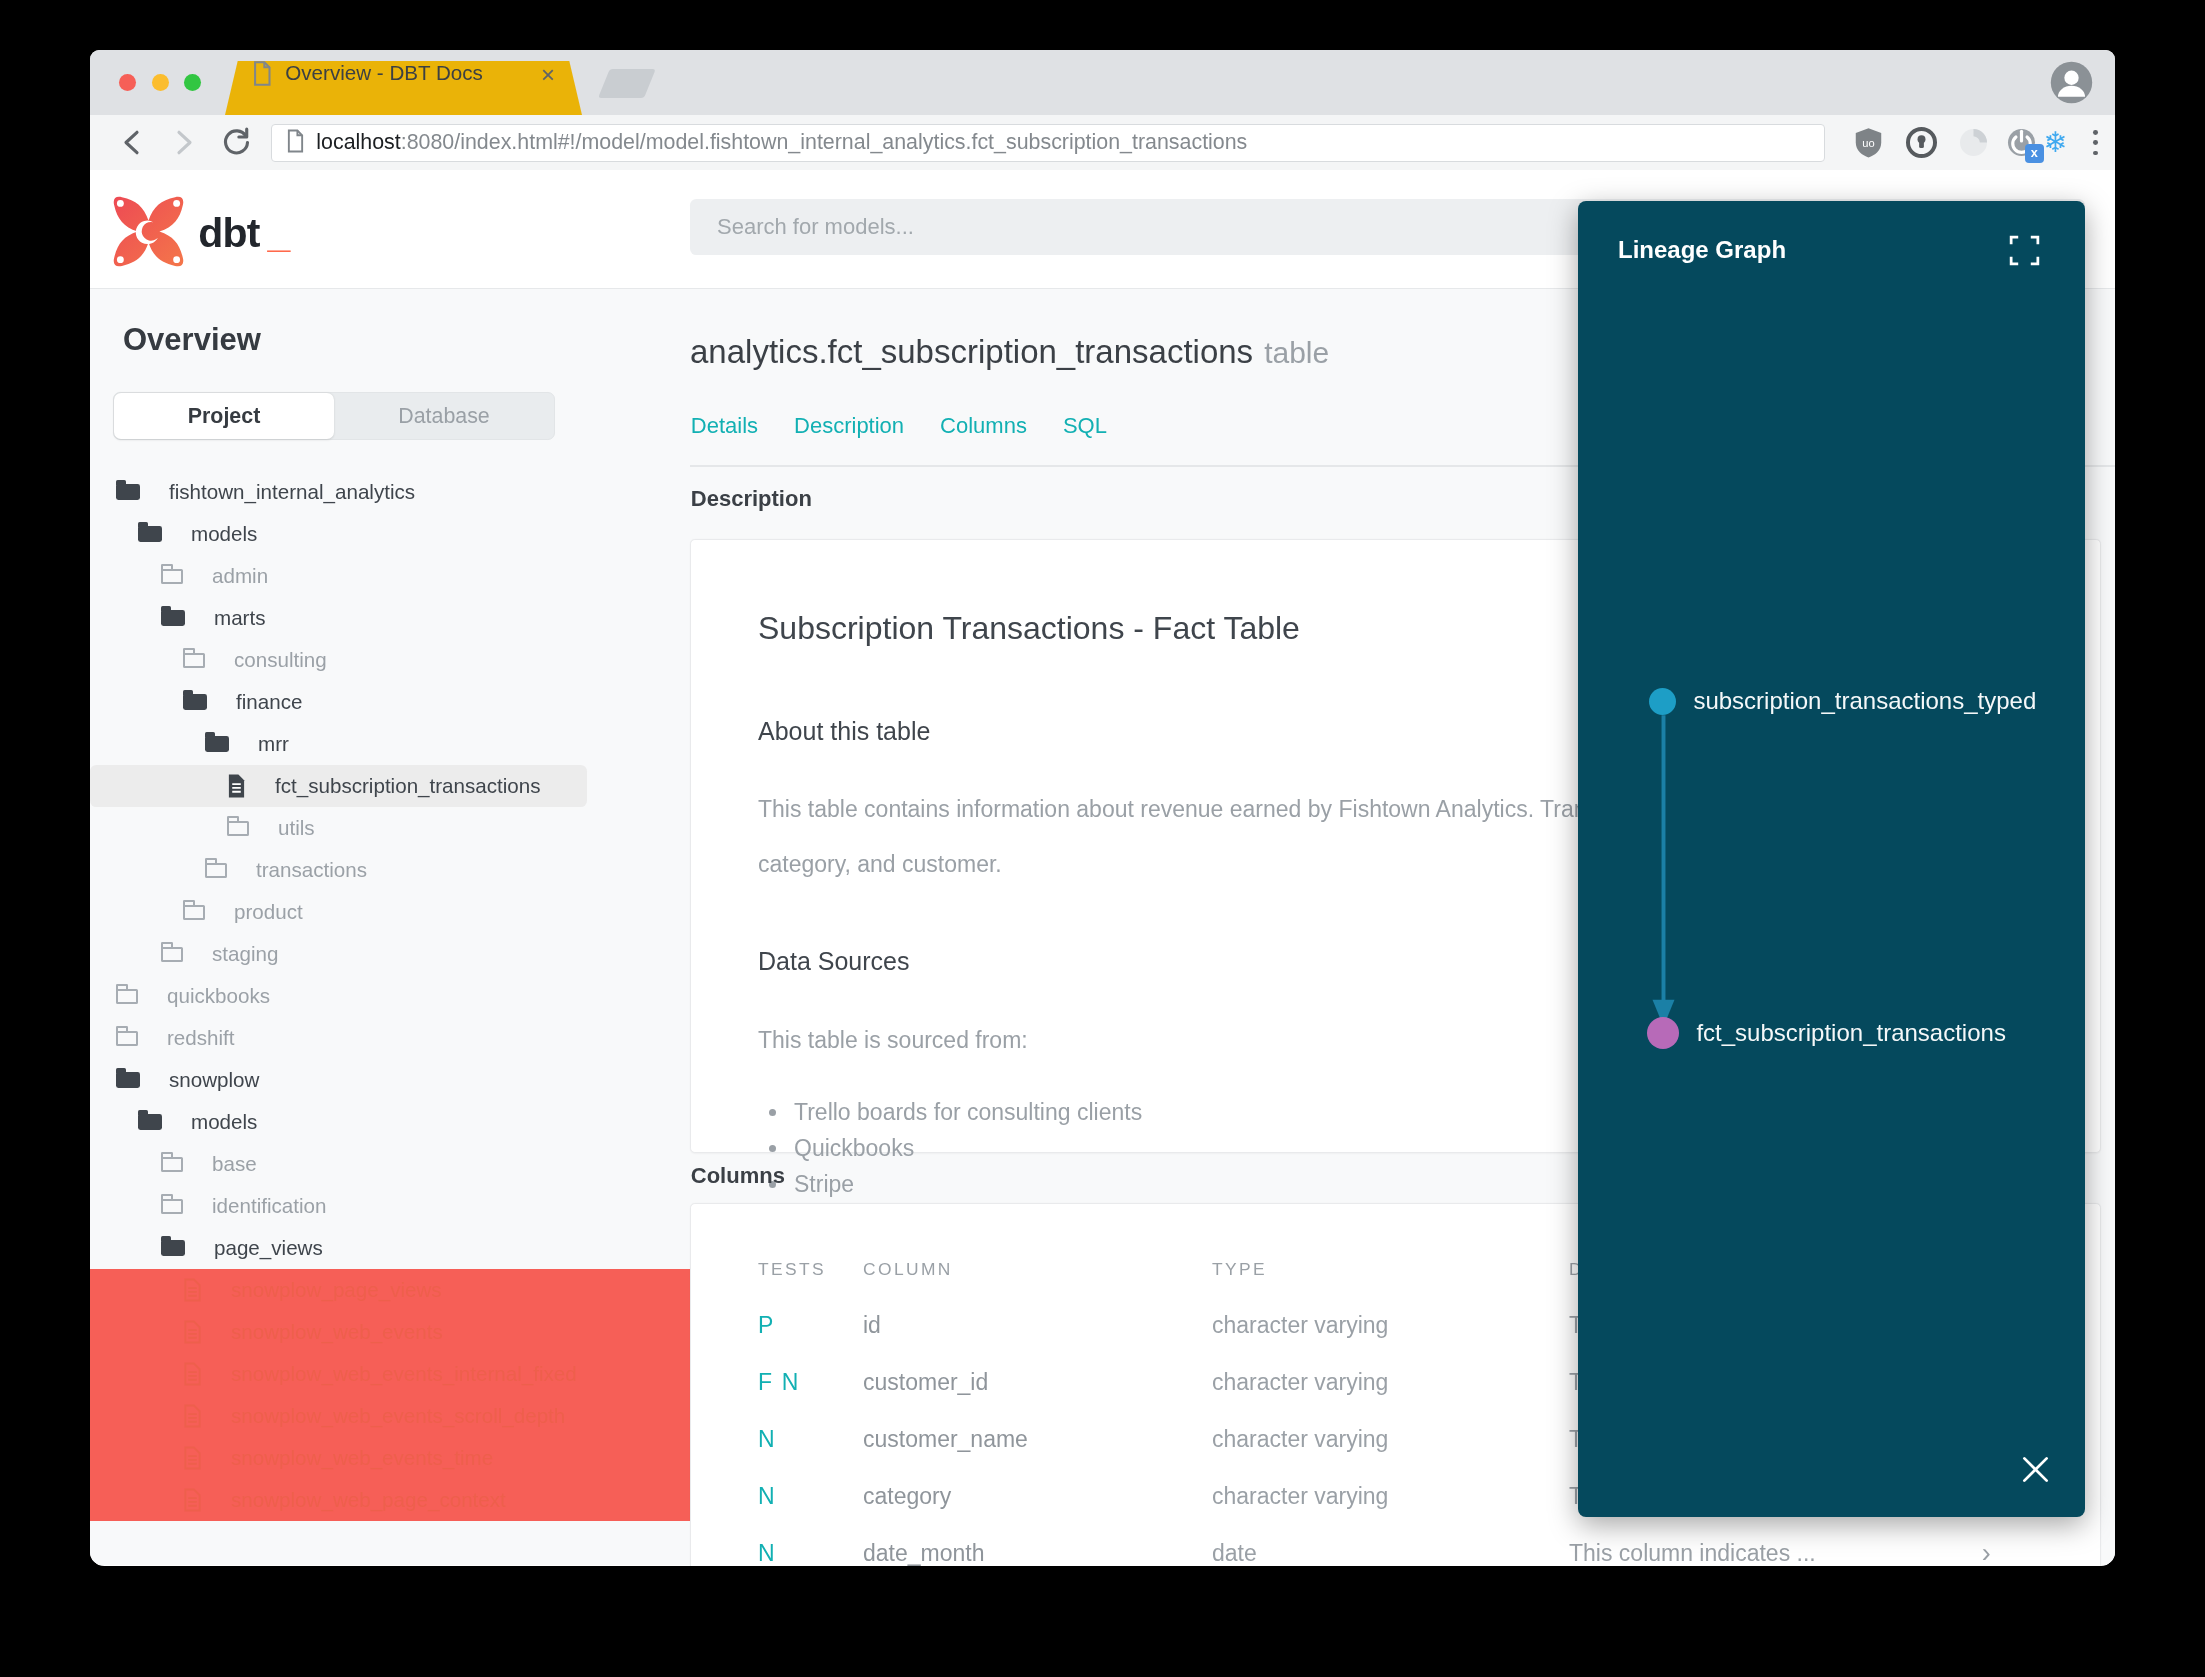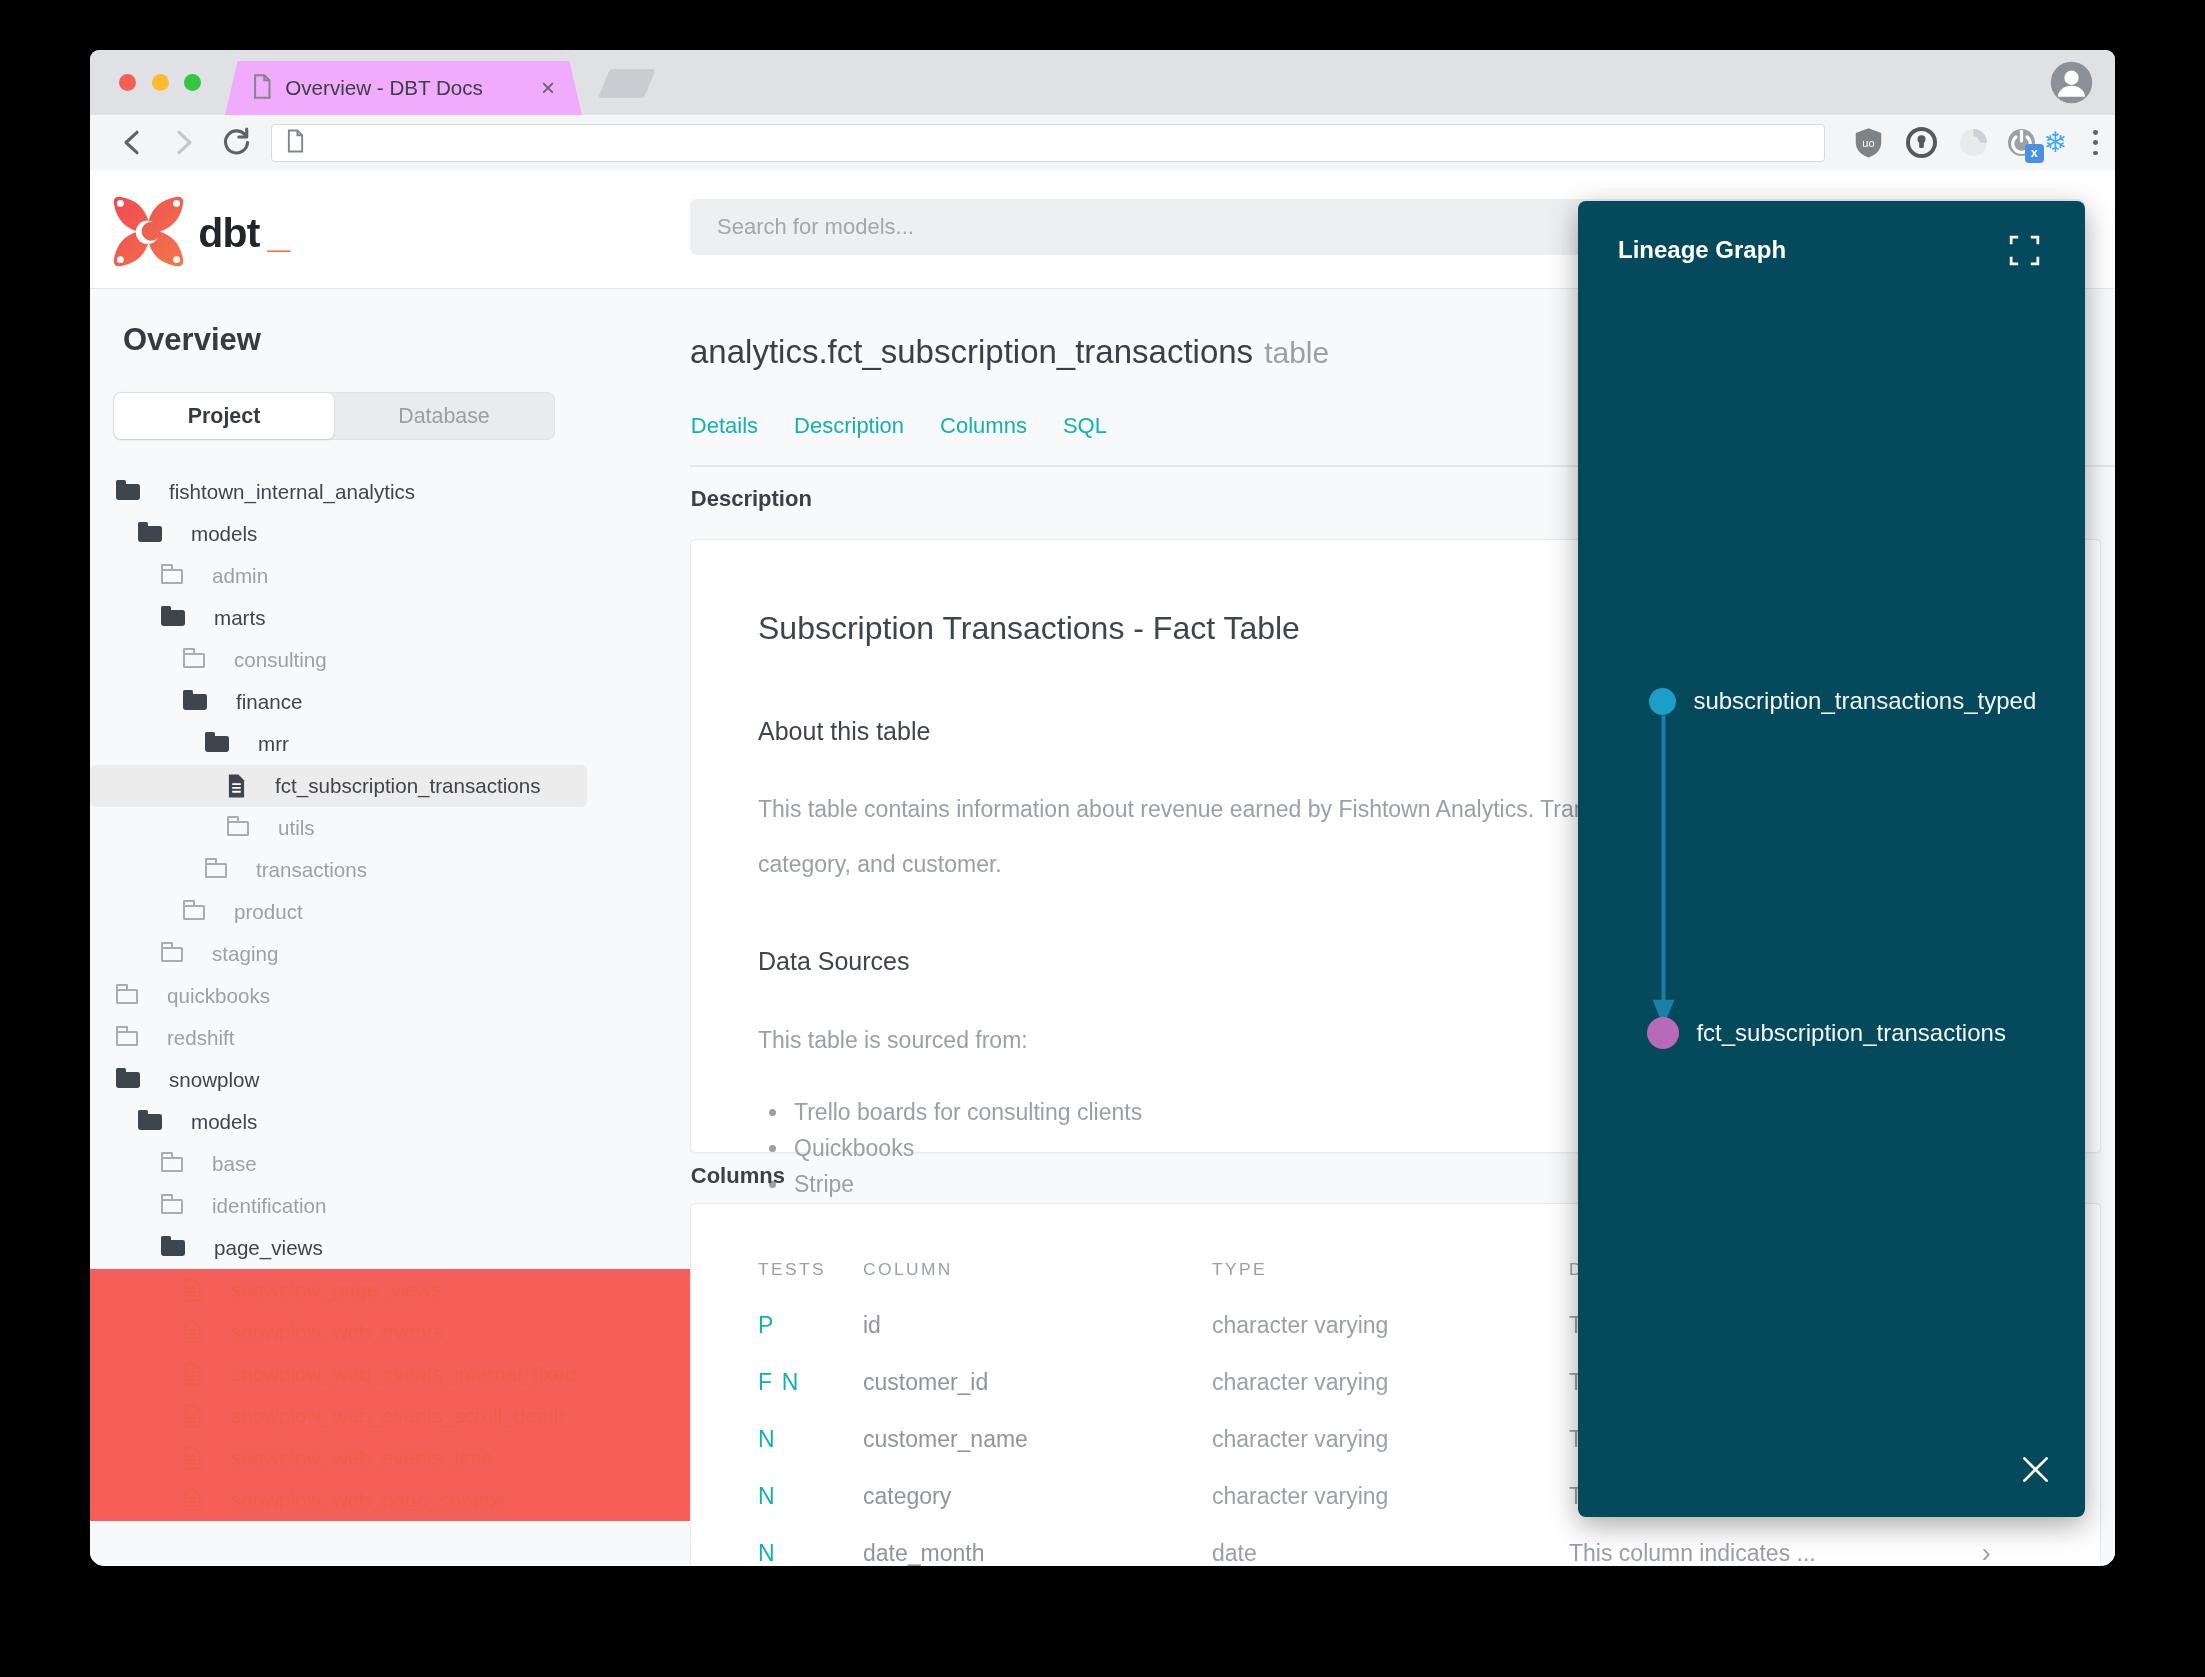--- a/index.html
+++ b/index.html
@@ -9,23 +9,23 @@
 
   
   .window { position:absolute; left:90px; top:50px; width:2025px; height:1516px;
             background:#fff; border-radius:9.5px 9.5px 14.3px 14.3px; overflow:hidden;
             box-shadow:0 16px 48px rgba(0,0,0,.6); }
 
   
   .tabstrip { position:absolute; left:0; top:0; width:100%; height:65px; background:#dfe1e4; }
   .traffic { position:absolute; top:24px; width:17.4px; height:17.4px; border-radius:50%; }
   .t-red{ left:28.5px; background:#f65f57;} .t-yellow{ left:62px; background:#fbbd2e;} .t-green{ left:94px; background:#32c642;}
-  .tab { position:absolute; left:135px; top:11px; width:357px; height:54px; background:#f0abfc;
+  .tab { position:absolute; left:135px; top:11px; width:357px; height:54px; background:#eab308;
          clip-path:polygon(0 100%, 12.7px 0, calc(100% - 12.7px) 0, 100% 100%);
-         display:flex; align-items:center; padding:0 27px; gap:12.7px; }
+         display:flex; align-items:flex-start; padding:0 27px; gap:12.7px; }
   .tab-title { font-size:20.6px; color:#3c4043; white-space:nowrap; overflow:hidden; flex:1; }
   .tab-close { font-size:24px; color:#5f6368; }
   .newtab-btn { position:absolute; left:514px; top:19px; width:46px; height:28.5px; background:#c9cdd1; border-radius:3.2px; transform:skewX(-22deg); }
   .avatar { position:absolute; right:22px; top:11px; width:43px; height:43px; }
 
   
   .toolbar { position:absolute; left:0; top:65px; width:100%; height:55px; background:#f4f5f6; }
   .nav-ico { position:absolute; top:11px; width:33px; height:33px; }
   .urlbar { position:absolute; left:181px; top:8.7px; width:1554px; height:38px; background:#fff;
             border:0.8px solid #d8dbde; border-radius:4px; display:flex; align-items:center; padding:0 14.3px; gap:11px; }
@@ -167,20 +167,21 @@
             <path d="M34 4 v10 h-10" fill="none" stroke="#5f6368" stroke-width="4" stroke-linecap="round" stroke-linejoin="round"></path>
           </svg>
       </span>
       <div class="urlbar">
         <span>
           <svg width="19" height="24" viewBox="0 0 20 24">
               <path d="M3 1h9l5 5v17H3z" fill="none" stroke="#80868b" stroke-width="2"></path>
               <path d="M12 1v5h5" fill="none" stroke="#80868b" stroke-width="2"></path>
             </svg>
         </span>
+        <span class="url-text"><b class="url-host" style="font-weight:normal">localhost</b><span class="url-rest">:8080/index.html#!/model/model.fishtown_internal_analytics.fct_subscription_transactions</span></span>
       </div>
       <span class="ext" style="left:1761px">
         <svg width="35" height="35" viewBox="0 0 44 44">
             <path d="M22 4 L38 10 V22 C38 32 30 38 22 41 C14 38 6 32 6 22 V10 Z" fill="#7e8387"></path>
             <text x="22" y="28" font-size="14" fill="#fff" text-anchor="middle" font-family="Liberation Sans, sans-serif">uo</text>
           </svg>
       </span>
       <span class="ext" style="left:1814px">
         <svg width="35" height="35" viewBox="0 0 44 44">
             <circle cx="22" cy="22" r="17" fill="none" stroke="#565a5e" stroke-width="5"></circle>

